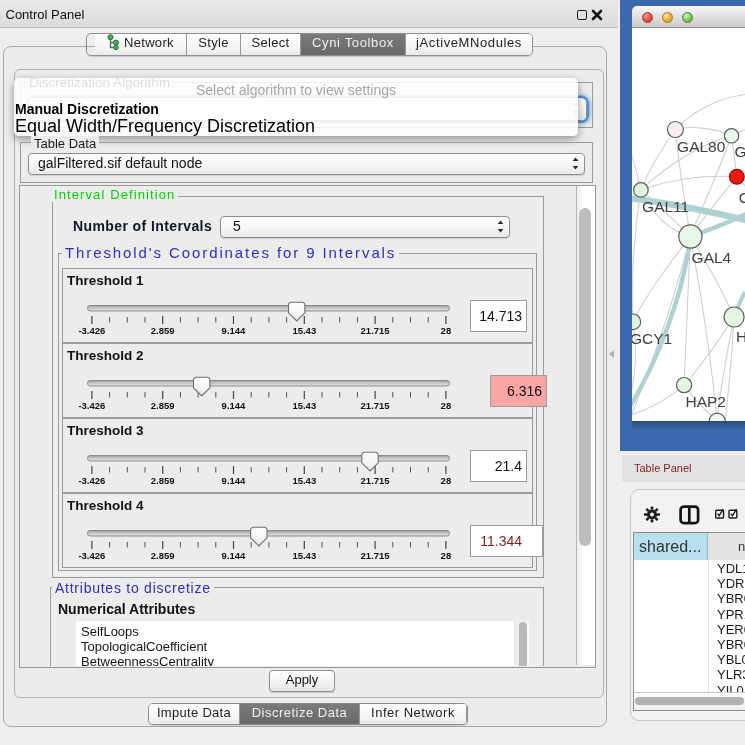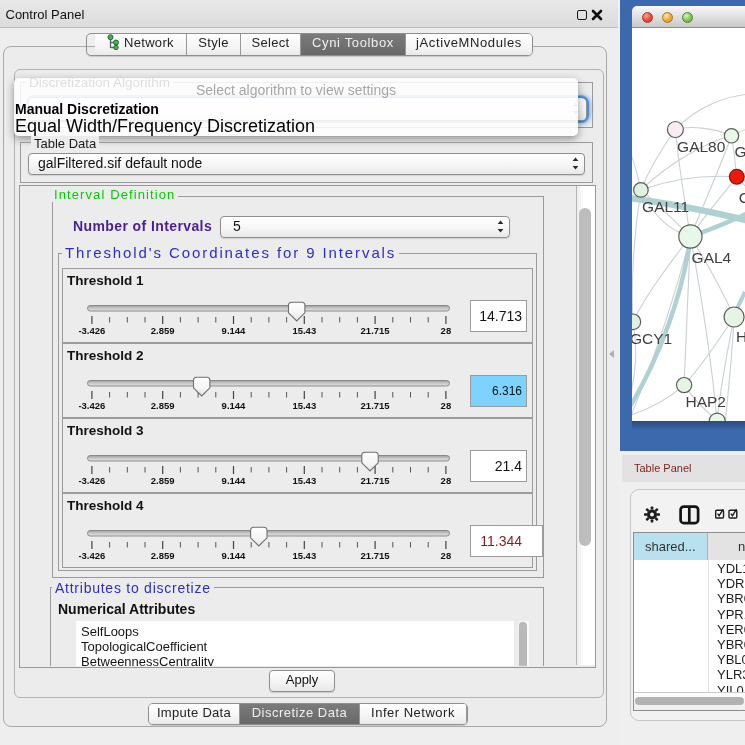--- a/index.html
+++ b/index.html
@@ -72,21 +72,21 @@
     <path d="M3.5 12.5 L6.4 9 H0.6 Z" fill="#2a2a2a"></path>
   </svg>
 
 <div class="a" style="left:19px;top:185px;width:575px;height:481px;border:1px solid #989898;background:#ececec;"></div>
 
 <div class="a" style="left:576px;top:186px;width:18px;height:479px;background:linear-gradient(90deg,#ededed,#ffffff 40%,#ffffff);border-left:1px solid #b5b5b5;"></div>
 <div class="a" style="left:579px;top:208px;width:12px;height:338px;background:#bdbdbd;border-radius:6px;"></div>
 
 <div class="a" style="left:52px;top:196px;width:490px;height:380px;border:1px solid #9a9a9a;"></div>
 <div class="a gtitle" style="left:51px;top:186.5px;font-size:13px;letter-spacing:1.1px;color:#00d000;">Interval Definition</div>
-<div class="a" style="left:73px;top:218px;font-size:14px;font-weight:bold;letter-spacing:0.4px;color:#4c1d95;">Number of Intervals</div>
+<div class="a" style="left:73px;top:218px;font-size:14px;font-weight:bold;letter-spacing:0.4px;color:#0f172a;">Number of Intervals</div>
 <div class="a combo" style="left:220px;top:216px;width:288px;height:20px;"></div>
 <div class="a" style="left:233px;top:218px;font-size:14px;color:#111;">5</div>
 <svg class="a" style="left:497px;top:220px;" width="7" height="13" viewBox="0 0 7 13">
     <path d="M3.5 0.5 L6.4 4 H0.6 Z" fill="#2a2a2a"></path>
     <path d="M3.5 12.5 L6.4 9 H0.6 Z" fill="#2a2a2a"></path>
   </svg>
 
 <div class="a" style="left:58px;top:253px;width:477px;height:316px;border:1px solid #9a9a9a;"></div>
 <div class="a gtitle" style="left:62px;top:243.5px;font-size:15px;letter-spacing:1.9px;color:#2d2dc8;">Threshold's Coordinates for 9 Intervals</div>
 <div class="a" style="left:62px;top:267.5px;width:469px;height:73px;border:1px solid #9b9b9b;"></div>
@@ -149,21 +149,21 @@
     <line x1="312.1" y1="47" x2="312.1" y2="55" stroke="#444" stroke-width="1.2"></line>
     <line x1="382.9" y1="47" x2="382.9" y2="55" stroke="#444" stroke-width="1.2"></line>
     <text x="28.9" y="65" font-size="9.5" font-weight="bold" fill="#111" text-anchor="middle">-3.426</text>
     <text x="99.7" y="65" font-size="9.5" font-weight="bold" fill="#111" text-anchor="middle">2.859</text>
     <text x="170.5" y="65" font-size="9.5" font-weight="bold" fill="#111" text-anchor="middle">9.144</text>
     <text x="241.3" y="65" font-size="9.5" font-weight="bold" fill="#111" text-anchor="middle">15.43</text>
     <text x="312.1" y="65" font-size="9.5" font-weight="bold" fill="#111" text-anchor="middle">21.715</text>
     <text x="382.9" y="65" font-size="9.5" font-weight="bold" fill="#111" text-anchor="middle">28</text>
 <path d="M 130.5 36.5 Q 130.5 33.3 133.5 33.3 L 143.89999999999998 33.3 Q 146.89999999999998 33.3 146.89999999999998 36.5 L 146.89999999999998 43.8 L 138.7 52 L 130.5 43.8 Z" fill="url(#thm)" stroke="#6f6f6f" stroke-width="1.1"></path>
 </svg>
-<div class="a" style="left:470px;top:375.0px;width:51px;height:30px;border:1.5px solid #9b9b9b;background:#7dd3fc;font-size:12px;color:#111;text-align:right;line-height:30px;padding-right:4px;">6.316</div>
+<div class="a" style="left:490px;top:375.0px;width:51px;height:30px;border:1.5px solid #9b9b9b;background:#fca5a5;font-size:14px;color:#111;text-align:right;line-height:30px;padding-right:4px;">6.316</div>
 <div class="a" style="left:62px;top:417.5px;width:469px;height:73px;border:1px solid #9b9b9b;"></div>
 <svg class="a" style="left:63px;top:418.5px;" width="469" height="73" viewBox="0 0 469 73">
 <text x="4" y="15.5" font-size="13.5" font-weight="bold" fill="#111">Threshold 3</text>
 <rect x="24.5" y="36.5" width="362" height="5.5" rx="2.7" fill="url(#trk)" stroke="#838383" stroke-width="0.9"></rect>
 <line x1="46.6" y1="48" x2="46.6" y2="53.5" stroke="#555" stroke-width="1"></line>
     <line x1="64.3" y1="48" x2="64.3" y2="53.5" stroke="#555" stroke-width="1"></line>
     <line x1="82.0" y1="48" x2="82.0" y2="53.5" stroke="#555" stroke-width="1"></line>
     <line x1="117.4" y1="48" x2="117.4" y2="53.5" stroke="#555" stroke-width="1"></line>
     <line x1="135.1" y1="48" x2="135.1" y2="53.5" stroke="#555" stroke-width="1"></line>
     <line x1="152.8" y1="48" x2="152.8" y2="53.5" stroke="#555" stroke-width="1"></line>
@@ -337,21 +337,21 @@
 <line x1="10.3" y1="1.6" x2="10.3" y2="18.1" stroke="#141414" stroke-width="2.7"></line>
   </svg>
 <svg class="a" style="left:714.5px;top:509px;" width="24" height="10" viewBox="0 0 24 10">
 <rect x="0.7" y="1.2" width="7.8" height="7.8" rx="1" fill="#fff" stroke="#1a1a1a" stroke-width="1.4"></rect>
 <path d="M2.5 4.6 L4.1 6.7 L8.3 0.2" fill="none" stroke="#1a1a1a" stroke-width="1.4"></path>
 <rect x="14" y="1.2" width="7.8" height="7.8" rx="1" fill="#fff" stroke="#1a1a1a" stroke-width="1.4"></rect>
 <path d="M15.8 4.6 L17.4 6.7 L21.6 0.2" fill="none" stroke="#1a1a1a" stroke-width="1.4"></path>
   </svg>
 
 <div class="a" style="left:633.5px;top:532.5px;width:112px;height:27px;">
-<div style="position:absolute;left:0;top:0;width:73.5px;height:27.5px;background:#b9e0ee;border-right:1px solid #9ab6c2;font-size:13px;color:#333;text-align:center;line-height:27px;">shared...</div>
+<div style="position:absolute;left:0;top:0;width:73.5px;height:27.5px;background:#b9e0ee;border-right:1px solid #9ab6c2;font-size:16px;color:#333;text-align:center;line-height:27px;">shared...</div>
 <div style="position:absolute;left:74.5px;top:0;width:38px;height:27.5px;background:#e3e3e3;font-size:13px;color:#333;line-height:27px;padding-left:30px;">n...</div>
 </div>
 <div class="a" style="left:633.5px;top:559.5px;width:112px;height:132.5px;background:#fff;overflow:hidden;font-size:13px;color:#1c1c1c;">
 <div style="position:absolute;left:74px;top:0;width:1px;height:133px;background:#e3e3e3;"></div>
 <div style="position:absolute;left:83.5px;top:1.5px;line-height:15.2px;">YDL1<br>YDR2<br>YBR0<br>YPR1<br>YER0<br>YBR0<br>YBL0<br>YLR3<br>YIL0</div>
 </div>
 <div class="a" style="left:633.5px;top:692px;width:112px;height:16.5px;background:linear-gradient(180deg,#fdfdfd,#eeeeee);border-top:1px solid #c9c9c9;"></div>
 <div class="a" style="left:635px;top:697px;width:108.5px;height:7.5px;background:#b2b2b2;border-radius:4px;"></div>
 
 </body></html>

